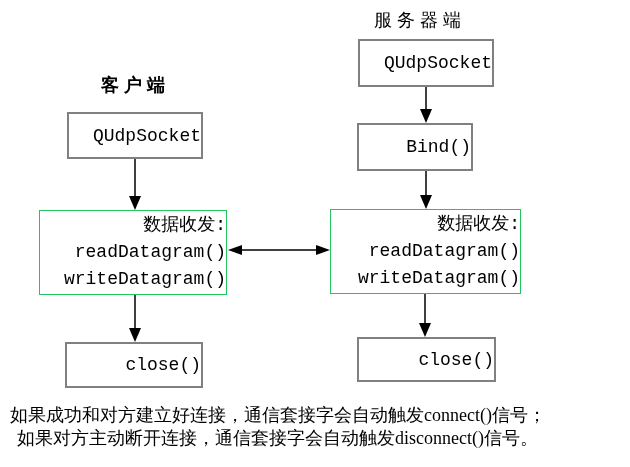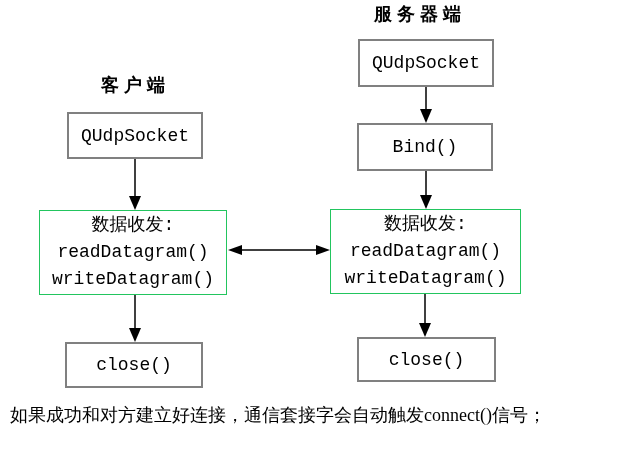--- a/index.html
+++ b/index.html
@@ -21,39 +21,39 @@
     font-size: 18px;
     letter-spacing: 5px;
     white-space: nowrap;
     font-family: "Liberation Serif", "DejaVu Serif", serif;
   }
   .box {
     position: absolute;
     box-sizing: border-box;
     display: flex;
     flex-direction: column;
-    align-items: center;
+    align-items: flex-end;
     justify-content: center;
     text-align: center;
     font-size: 18px;
     background: #ffffff;
     white-space: nowrap;
   }
   .box-small {
     border: 2px solid #808080;
   }
   .box-large {
     border: 1px solid #22c55e;
     line-height: 27px;
   }
   .client-header  { left: 101px; top: 73px; font-weight: bold;  }
-  .server-header  { left: 374px; top: 2px; font-weight: bold;   }
+  .server-header  { left: 374px; top: 8px;   }
   .client-socket  { left: 67px;  top: 112px; width: 136px; height: 47px; }
   .server-socket  { left: 358px; top: 39px;  width: 136px; height: 48px; }
-  .server-bind    { left: 357px; top: 123px; width: 136px; height: 48px; }
+  .server-bind    { left: 357px; top: 123px; width: 116px; height: 48px; }
   .client-data    { left: 39px;  top: 210px; width: 188px; height: 85px; }
   .server-data    { left: 330px; top: 209px; width: 191px; height: 85px; }
   .client-close   { left: 65px;  top: 342px; width: 138px; height: 46px; }
   .server-close   { left: 357px; top: 337px; width: 139px; height: 45px; }
   .arrows {
     position: absolute;
     left: 0;
     top: 0;
     pointer-events: none;
   }
@@ -142,15 +142,16 @@
 
     <g>
       <line x1="240" y1="250" x2="318" y2="250"></line>
       <polygon points="242,245 242,255 228,250"></polygon>
       <polygon points="316,245 316,255 330,250"></polygon>
     </g>
   </svg>
 
   <div class="note">
     <div>如果成功和对方建立好连接，通信套接字会自动触发connect()信号；</div>
+    <div class="note-line2">如果对方主动断开连接，通信套接字会自动触发disconnect()信号。</div>
   </div>
 
 </div>
 
 </body></html>

